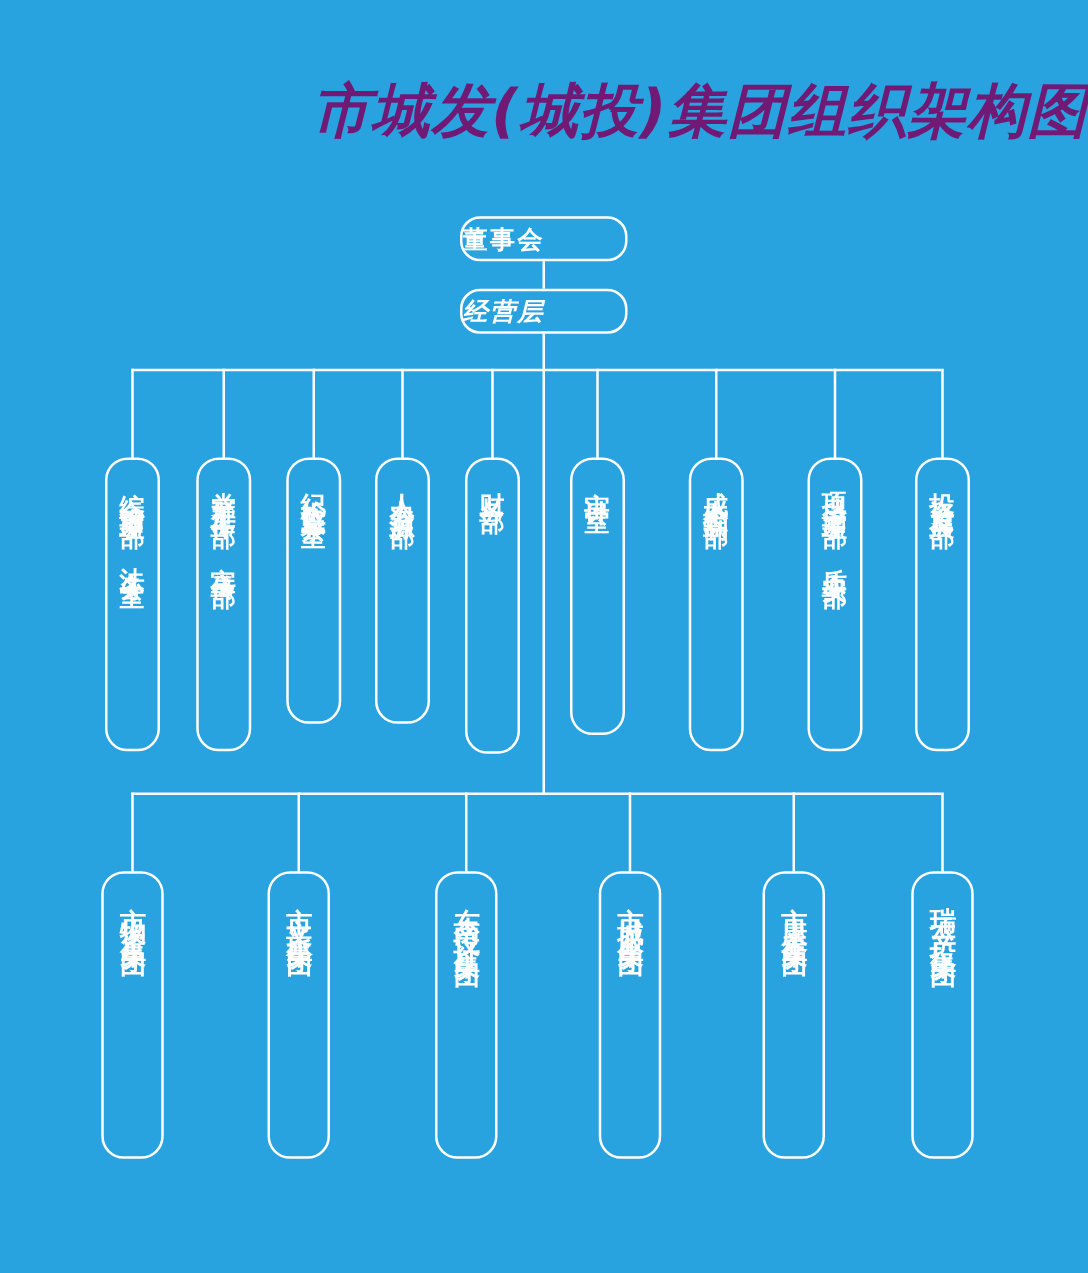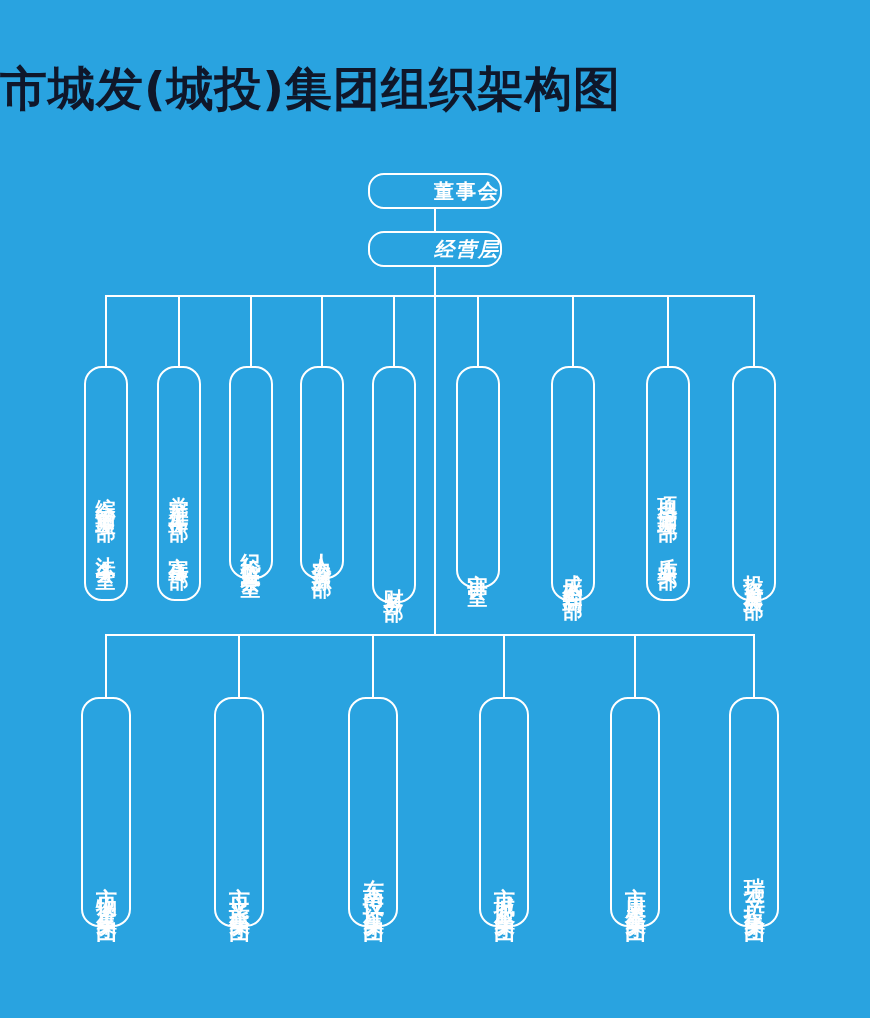--- a/index.html
+++ b/index.html
@@ -17,38 +17,39 @@
   #chart {
     position: relative;
     width: 870px;
     height: 1018px;
   }
   .title {
     position: absolute;
     top: 58px;
     left: 0;
     width: 870px;
-    text-align: left;
-    color: #0f172a;
+    text-align: right;
+    color: #701a75;
     font-size: 47px;
     font-weight: bold;
     letter-spacing: 1px;
     font-family: "DejaVu Sans", "Liberation Sans", sans-serif;
     white-space: nowrap;
+    font-style: italic;
   }
   .node {
     position: absolute;
     box-sizing: border-box;
     border: 2px solid #ffffff;
     border-radius: 18px;
     color: #ffffff;
     font-weight: bold;
     display: flex;
     align-items: center;
-    justify-content: flex-end;
+    justify-content: flex-start;
     background: transparent;
     font-family: "DejaVu Sans", "Liberation Sans", sans-serif;
   }
   .node.top {
     border-radius: 16px;
     font-size: 20px;
     letter-spacing: 2px;
   }
   .node.vert {
     writing-mode: vertical-rl;

